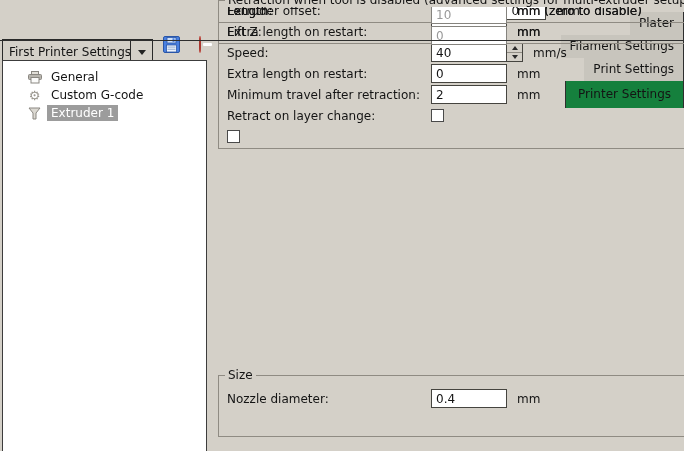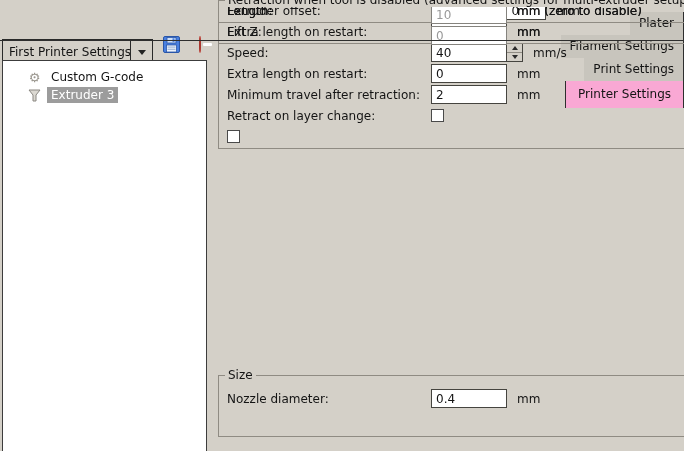--- a/index.html
+++ b/index.html
@@ -14,21 +14,21 @@
 
   
   .tab-bar { position:absolute; top:12px; left:0; right:0; height:29px;
              display:flex; align-items:flex-end; padding-left:18px;flex-direction:column; }
   .tab-bar-divider { position:absolute; top:28px; left:0; right:0; height:1px;
                      background:#2e2e2e; z-index:1; }
   .tab { height:24px; line-height:23px; padding:0 9px; background:#c8c5bd;
          border-right:1px solid #2e2e2e; cursor:default; white-space:nowrap; }
   .tab:first-child { border-left:1px solid #8a8781; }
   .tab.active { position:relative; z-index:2; height:29px; line-height:27px;
-                padding:0 12px; background:#f9a8d4;
+                padding:0 12px; background:#15803d;
                 border-left:1px solid #2e2e2e; border-right:1px solid #2e2e2e; }
 
   
   .preset-combo { position:absolute; top:31px; left:2px; width:151px; height:26px;
                   border:1px solid #2a2a2a; background:#d4d0c8; display:flex;margin-top:8px; }
   .preset-text { flex:1; overflow:hidden; white-space:nowrap; line-height:24px;
                  padding-left:6px; }
   .combo-arrow-btn { width:22px; border-left:1px solid #2a2a2a; display:flex;
                      align-items:center; justify-content:center; background:#d4d0c8; }
   .combo-arrow { width:0; height:0; border-left:4px solid transparent;
@@ -116,30 +116,40 @@
     <rect x="5.5" y="13.7" width="8" height="1.2" fill="#9fb6d8"></rect>
   </svg>
 </button>
 
 <button class="tool-btn delete-btn">
   <span class="delete-glyph"></span>
 </button>
 
 <div class="tree-panel">
     <div class="tree-item">
+      <span class="tree-icon">
+        <svg width="14" height="13" viewBox="0 0 14 13">
+          <rect x="3.5" y="0.5" width="7" height="3.5" fill="#e2dfd8" stroke="#8a8781"></rect>
+          <rect x="0.5" y="3.5" width="13" height="5" rx="1" fill="#b8b5ae" stroke="#8a8781"></rect>
+          <rect x="3" y="6.5" width="8" height="5.5" fill="#fbfbfa" stroke="#8a8781"></rect>
+        </svg>
+      </span>
+      <span class="tree-label">General</span>
+    </div>
+    <div class="tree-item">
       <span class="tree-icon">⚙</span>
       <span class="tree-label">Custom G-code</span>
     </div>
     <div class="tree-item">
       <span class="tree-icon">
         <svg width="13" height="13" viewBox="0 0 13 13">
           <path d="M1 1 L12 1 L8 6 L8 12 L5 12 L5 6 Z" fill="#dcd9d2" stroke="#8a8781"></path>
         </svg>
       </span>
-      <span class="tree-label selected">Extruder 3</span>
+      <span class="tree-label selected">Extruder 1</span>
     </div>
   </div>
 
 <div class="group">
     <span class="group-title">Size</span>
     <div class="row">
       <span class="row-label">Nozzle diameter:</span>
       <input class="field" type="text" value="0.4" style="">
       <span class="unit">mm</span>
     </div>

